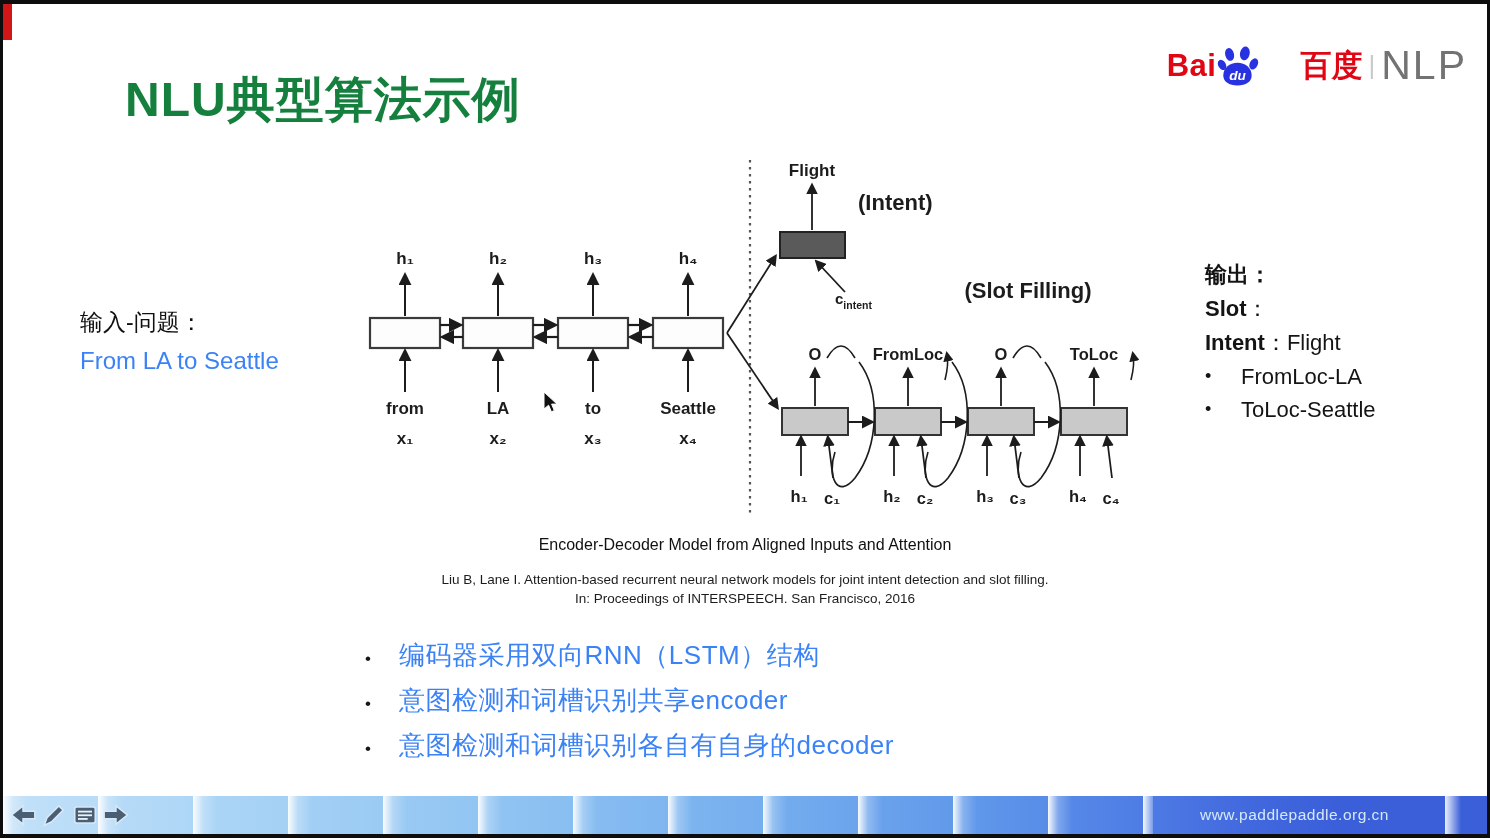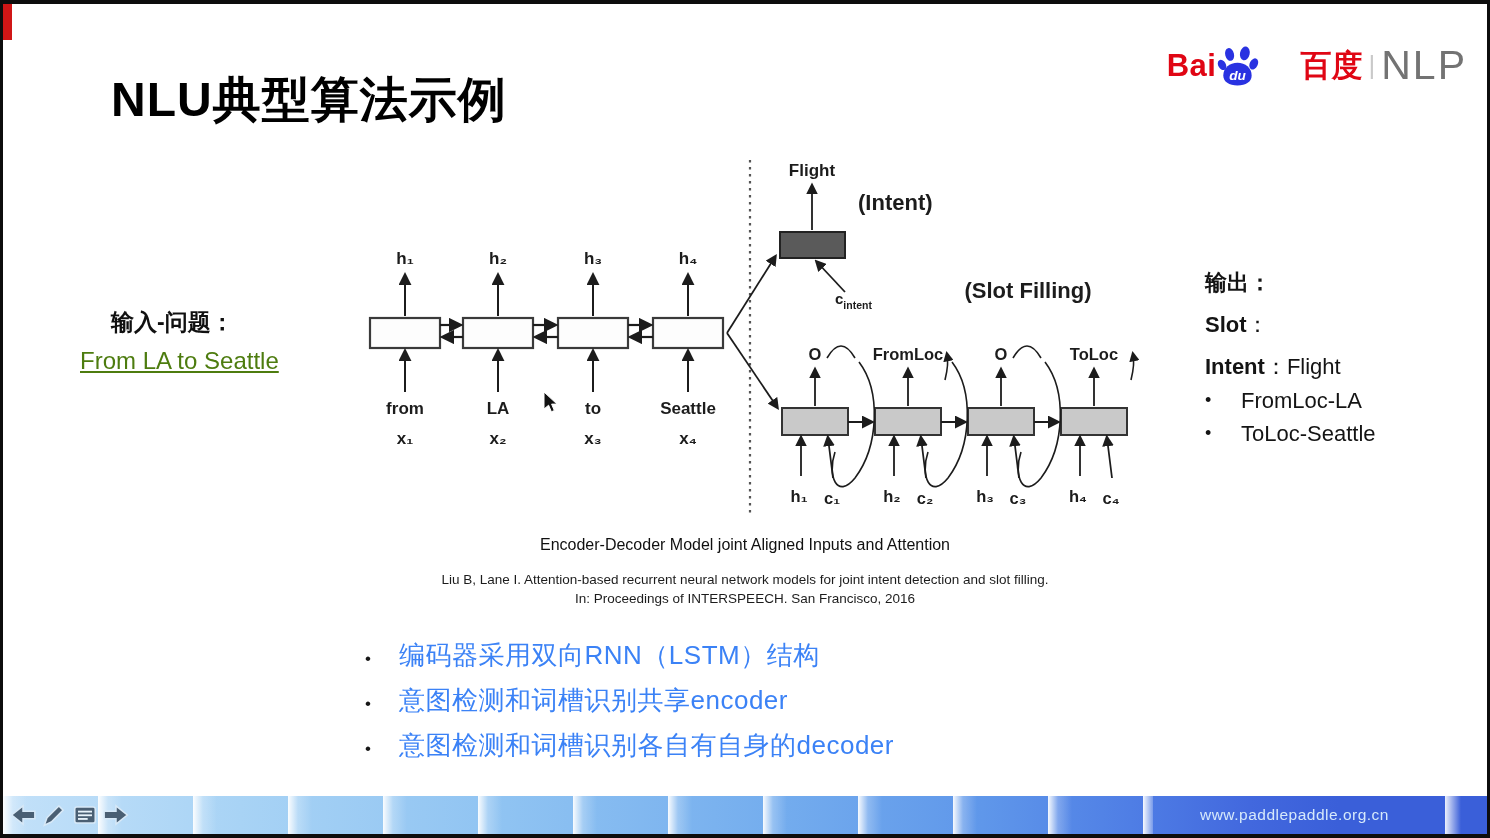--- a/index.html
+++ b/index.html
@@ -3,35 +3,35 @@
 <meta charset="utf-8">
 <style>
   * { margin:0; padding:0; box-sizing:border-box; }
   html,body { width:1490px; height:838px; }
   body { font-family:"Liberation Sans","DejaVu Sans",sans-serif; }
   .stage { position:relative; width:1490px; height:838px; background:#0d0d0d; overflow:hidden; }
   .slide { position:absolute; left:3px; top:4px; right:3px; bottom:4px; background:#ffffff; overflow:hidden; }
 
   .red-mark { position:absolute; left:0; top:0; width:9px; height:36px; background:#d01616; }
 
-  .page-title { position:absolute; left:108px; top:64px; font-size:48px; font-weight:800; color:#000000; letter-spacing:1px; }
+  .page-title { position:absolute; left:122px; top:64px; font-size:48px; font-weight:800; color:#15803d; letter-spacing:1px; }
 
   .logo { position:absolute; top:38px; right:20px; display:flex; align-items:center; }
   .logo .bai { font-size:31px; font-weight:800; color:#e00614; letter-spacing:0.5px; }
   .logo .paw { width:42px; height:42px; margin:0 1px; }
   .logo .cn  { font-size:31px; font-weight:800; color:#e00614;margin-left:40px; }
   .logo .divider { font-size:26px; color:#c9c9c9; font-weight:300; margin:0 6px; }
   .logo .dept { font-size:41px; color:#737373; font-weight:400; letter-spacing:2px; }
 
   .input-block { position:absolute; left:77px; top:303px; }
-  .input-label { font-size:23px; font-weight:700; color:#101010;margin-left:31px; }
-  .input-value { font-size:24px; color:#4d7c0f; margin-top:9px;text-decoration:underline; }
+  .input-label { font-size:23px; font-weight:400; color:#101010; }
+  .input-value { font-size:24px; color:#3b82f6; margin-top:9px; }
 
   .output-block { position:absolute; left:1202px; top:254px; font-size:22px; color:#141414; }
-  .output-block .row { line-height:34px; white-space:nowrap;margin-top:8px; }
+  .output-block .row { line-height:34px; white-space:nowrap; }
   .output-block .b { font-weight:800; }
   .output-block .slot-item { display:flex; line-height:33px; }
   .output-block .slot-item .dot { width:36px; font-size:18px; }
 
   .figure-caption { position:absolute; left:0; right:0; top:532px; text-align:center; font-size:16px; color:#101010; }
   .figure-citation { position:absolute; left:0; right:0; top:566px; text-align:center; font-size:13.5px; line-height:19px; color:#1c1c1c; }
 
   .bullets { position:absolute; left:362px; top:634px; }
   .bullets .bullet-row { display:flex; align-items:baseline; height:45px; }
   .bullets .dot { width:34px; font-size:17px; color:#161616; }
@@ -224,21 +224,21 @@
         <text x="487" y="358" text-anchor="middle">c₁</text>
         <text x="547" y="356" text-anchor="middle">h₂</text>
         <text x="580" y="358" text-anchor="middle">c₂</text>
         <text x="640" y="356" text-anchor="middle">h₃</text>
         <text x="673" y="358" text-anchor="middle">c₃</text>
         <text x="733" y="356" text-anchor="middle">h₄</text>
         <text x="766" y="358" text-anchor="middle">c₄</text>
       </g>
     </svg>
 
-    <div class="figure-caption">Encoder-Decoder Model joint Aligned Inputs and Attention</div>
+    <div class="figure-caption">Encoder-Decoder Model from Aligned Inputs and Attention</div>
     <div class="figure-citation">
       <div>Liu B, Lane I. Attention-based recurrent neural network models for joint intent detection and slot filling.</div>
       <div>In: Proceedings of INTERSPEECH. San Francisco, 2016</div>
     </div>
 
     <div class="bullets">
       <div class="bullet-row">
           <span class="dot">•</span>
           <span class="txt">编码器采用双向RNN（LSTM）结构</span>
         </div>

